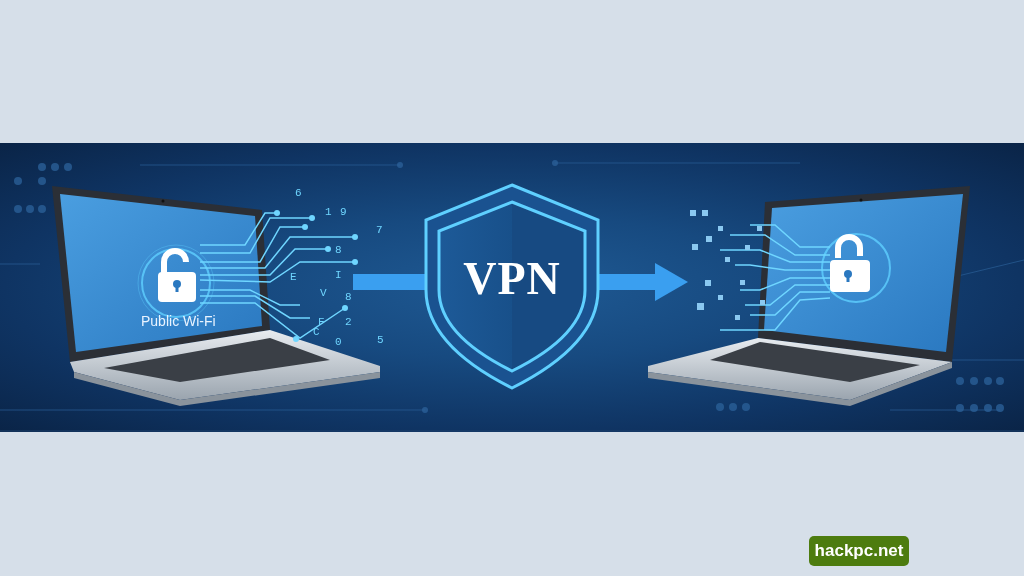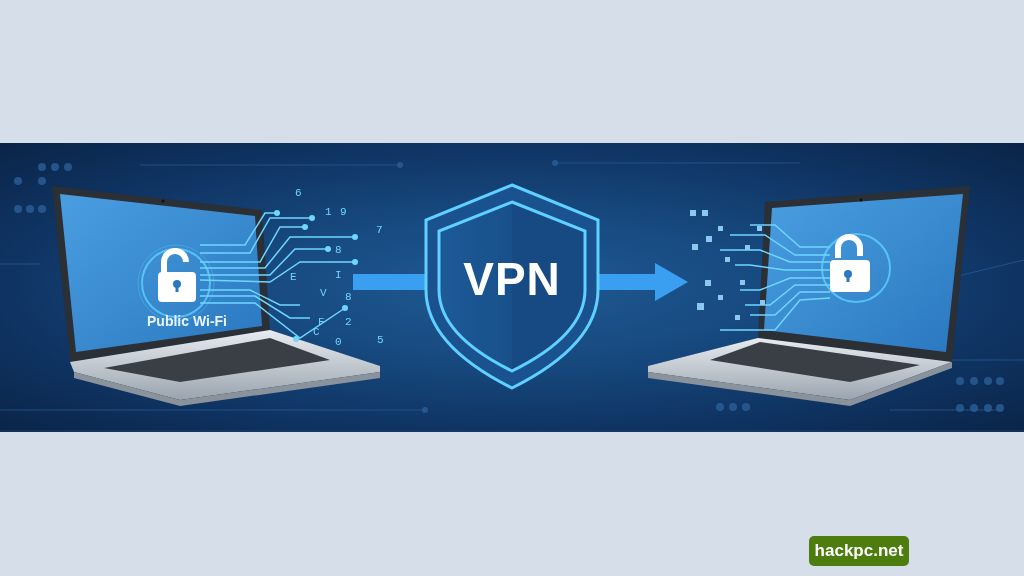--- a/index.html
+++ b/index.html
@@ -1,21 +1,21 @@
 <!DOCTYPE html>
 <html><head>
 <meta charset="utf-8">
 <style>
   html, body { margin:0; padding:0; }
   body { width:1024px; height:576px; background:#d6dfe9; position:relative; overflow:hidden; font-family:"Liberation Sans", sans-serif; }
   .banner { position:absolute; left:0; top:143px; width:1024px; height:289px; overflow:hidden;
     background: radial-gradient(ellipse at 50% 50%, #1f5a94 0%, #174a80 35%, #0f3463 70%, #0a2447 100%); }
   .banner svg { position:absolute; left:0; top:0; }
-  .vpn-text { position:absolute; left:452px; top:252px; width:120px; text-align:center; font-weight:bold; font-size:46px; color:#ffffff; letter-spacing:1px; }
-  .wifi-label { position:absolute; left:147px; top:313px; font-size:14px; color:#e8f3ff; font-weight:bold; }
+  .vpn-text { position:absolute; left:452px; top:252px; width:120px; text-align:center; font-weight:bold; font-size:46px; color:#ffffff; letter-spacing:1px;font-family:Liberation Serif, serif; }
+  .wifi-label { position:absolute; left:141px; top:313px; font-size:14px; color:#e8f3ff; font-weight:normal; }
   .watermark { position:absolute; left:809px; top:536px; width:100px; height:30px; background:#4d7c0f; border-radius:5px; color:#ffffff; font-weight:bold; font-size:17px; line-height:30px; text-align:center; }
 </style>
 </head>
 <body>
 
 <div class="banner">
   <svg width="1024" height="289" viewBox="0 143 1024 289">
     <defs>
       <linearGradient id="scr" x1="0" y1="0" x2="1" y2="1">
         <stop offset="0" stop-color="#4a9ee0"></stop>

